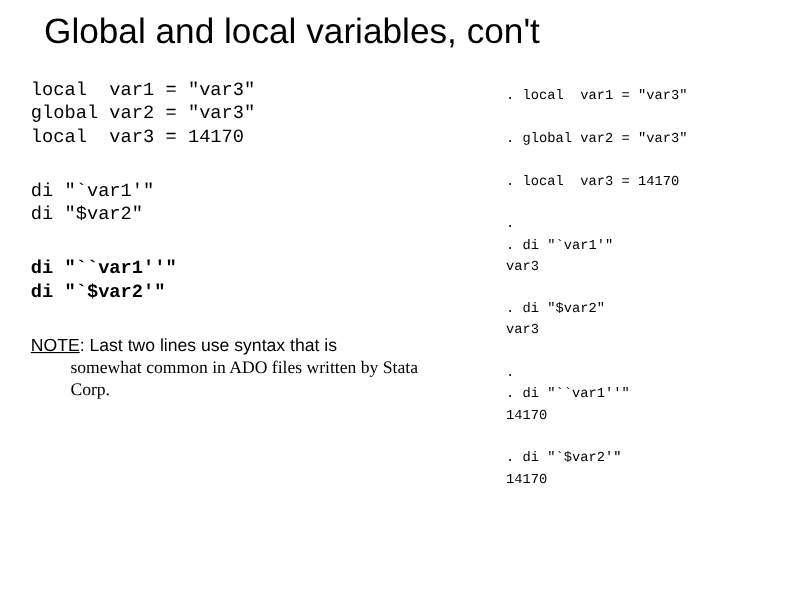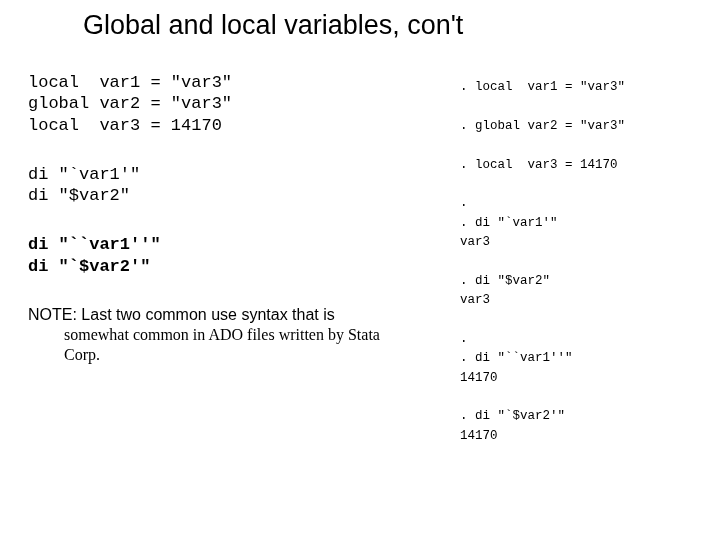--- a/index.html
+++ b/index.html
@@ -16,24 +16,23 @@
     position: relative;
     width: 720px;
     height: 540px;
     box-sizing: border-box;
   }
   .title {
     position: absolute;
     top: 10px;
     left: 40px;
     right: 20px;
-    font-size: 27px;
+    font-size: 32px;
     font-weight: 400;
     letter-spacing: 0px;
-    margin-left: 43px;
   }
   .left-col {
     position: absolute;
     top: 72px;
     left: 28px;
     width: 400px;
   }
   .code-block {
     font-family: "Courier New", Courier, monospace;
     font-size: 17px;
@@ -43,20 +42,21 @@
   }
   .code-bold {
     font-weight: bold;
   }
   .note {
     font-size: 16px;
     line-height: 1.25;
     max-width: 370px;
   }
   .note-label {
+    text-decoration: underline;
     text-align: center;
   }
   .note-indent {
     display: block;
     padding-left: 36px;
     font-family: Liberation Serif, serif;
   }
   .right-col {
     position: absolute;
     top: 78px;
@@ -79,21 +79,21 @@
   <div class="left-col">
     <div class="code-block">local  var1 = "var3"
 global var2 = "var3"
 local  var3 = 14170</div>
     <div class="code-block">di "`var1'"
 di "$var2"</div>
     <div class="code-block code-bold">di "``var1''"
 di "`$var2'"</div>
 
     <div class="note">
-      <span class="note-label">NOTE</span><span>: Last two common use syntax that is</span>
+      <span class="note-label">NOTE</span><span>: Last two lines use syntax that is</span>
       <span class="note-indent">somewhat common in ADO files written by Stata Corp.</span>
     </div>
   </div>
 
   <div class="right-col">. local  var1 = "var3"
 
 . global var2 = "var3"
 
 . local  var3 = 14170
 

